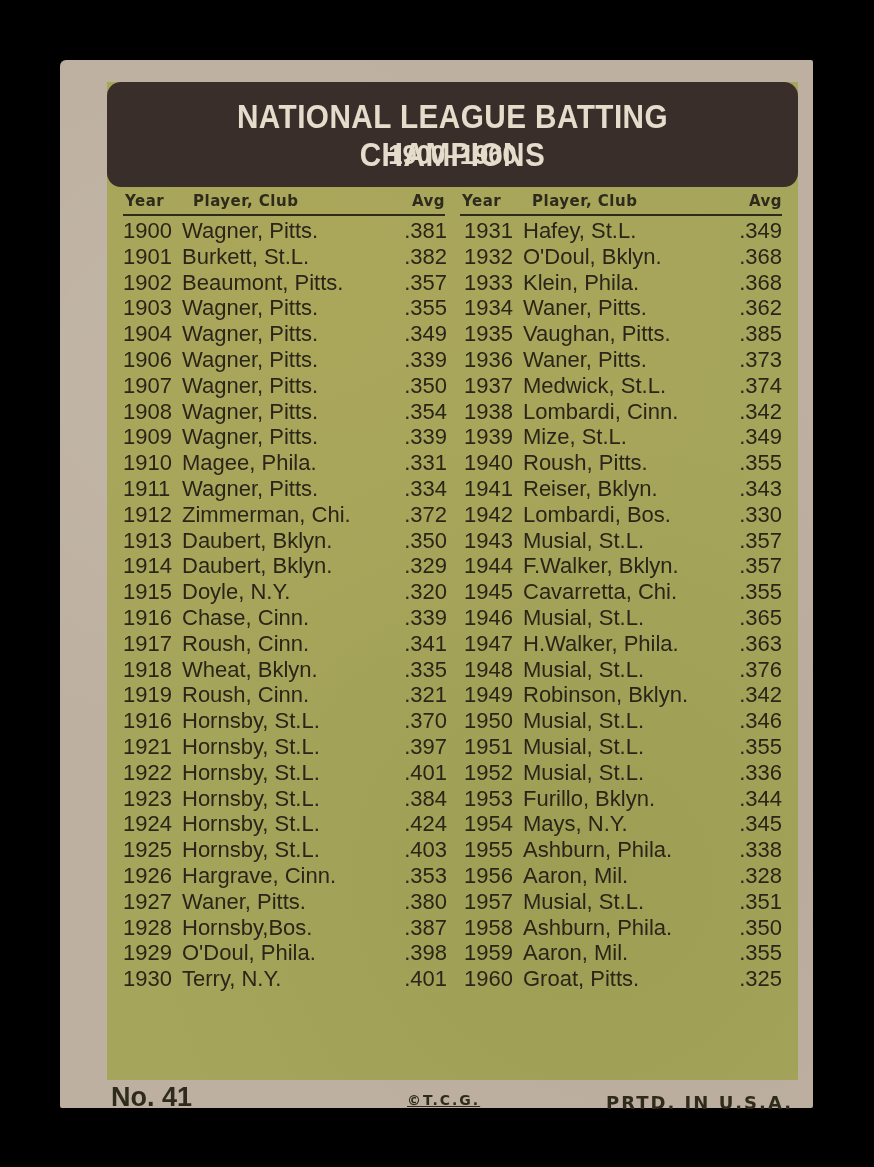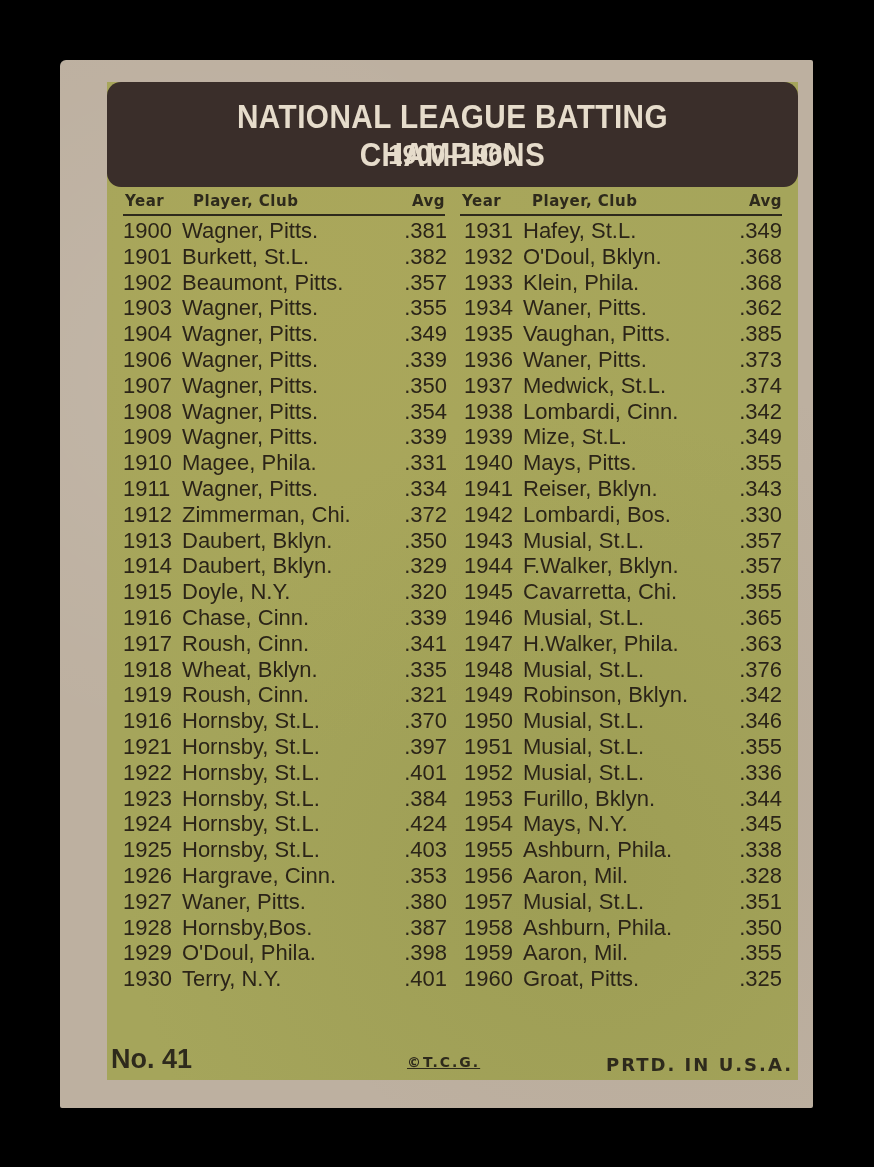--- a/index.html
+++ b/index.html
@@ -48,21 +48,21 @@
   .col {
     position: absolute; top: 136px;
     font-family: "Liberation Sans", sans-serif; font-size: 22px;
     color: #2b2418;
   }
   .row { position: relative; height: 25.8px; line-height: 25.8px; white-space: nowrap; }
   .row .yr { position: absolute; left: 0; }
   .row .pl { position: absolute; left: 59px; }
   .row .avg { position: absolute; right: 0; }
   .footer {
-    position: absolute; top: 958px; left: 0; width: 692px; height: 40px;
+    position: absolute; top: 996px; left: 0; width: 692px; height: 40px;
     font-family: "DejaVu Sans", sans-serif; color: #2e2a1c;
   }
   .cardno {
     position: absolute; left: 4px; top: 4px;
     font-family: "Liberation Sans", sans-serif; font-weight: bold; font-size: 27px;
   }
   .copyright {
     position: absolute; left: 300px; top: 14px; font-size: 14px; font-weight: bold; letter-spacing: 2px; text-decoration: underline;
   }
   .printed {
@@ -284,21 +284,21 @@
           <span class="pl">Lombardi, Cinn.</span>
           <span class="avg">.342</span>
         </div>
         <div class="row">
           <span class="yr">1939</span>
           <span class="pl">Mize, St.L.</span>
           <span class="avg">.349</span>
         </div>
         <div class="row">
           <span class="yr">1940</span>
-          <span class="pl">Mays, Pitts.</span>
+          <span class="pl">Roush, Pitts.</span>
           <span class="avg">.355</span>
         </div>
         <div class="row">
           <span class="yr">1941</span>
           <span class="pl">Reiser, Bklyn.</span>
           <span class="avg">.343</span>
         </div>
         <div class="row">
           <span class="yr">1942</span>
           <span class="pl">Lombardi, Bos.</span>

